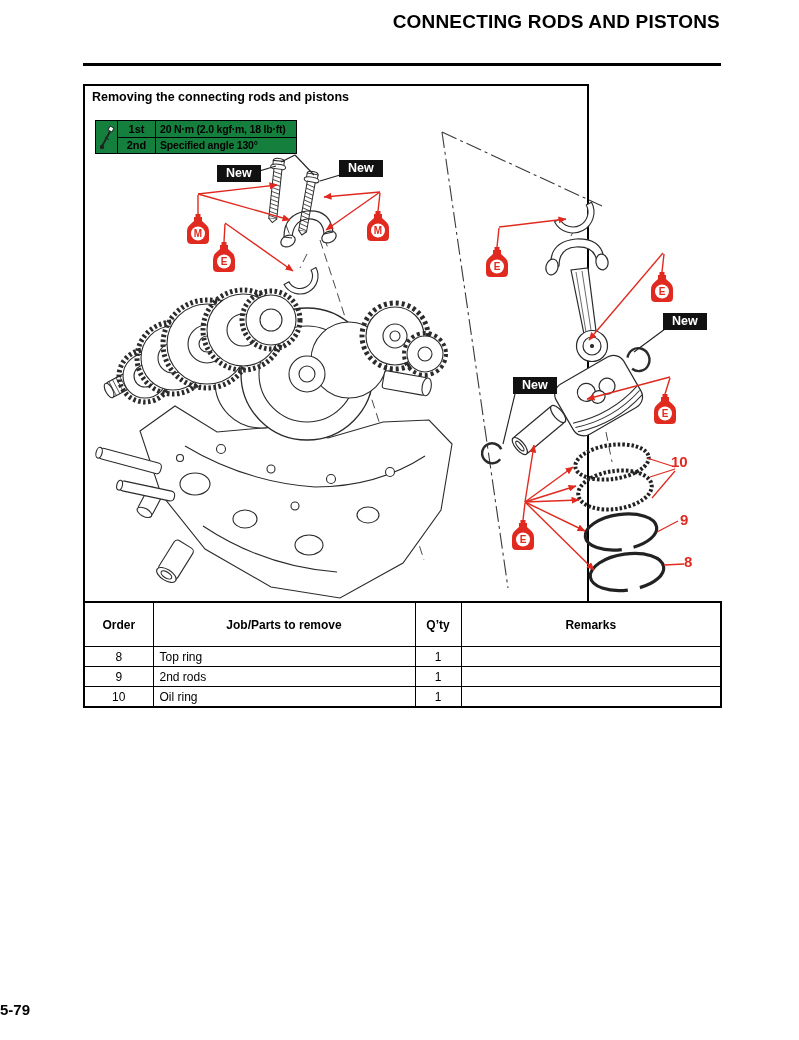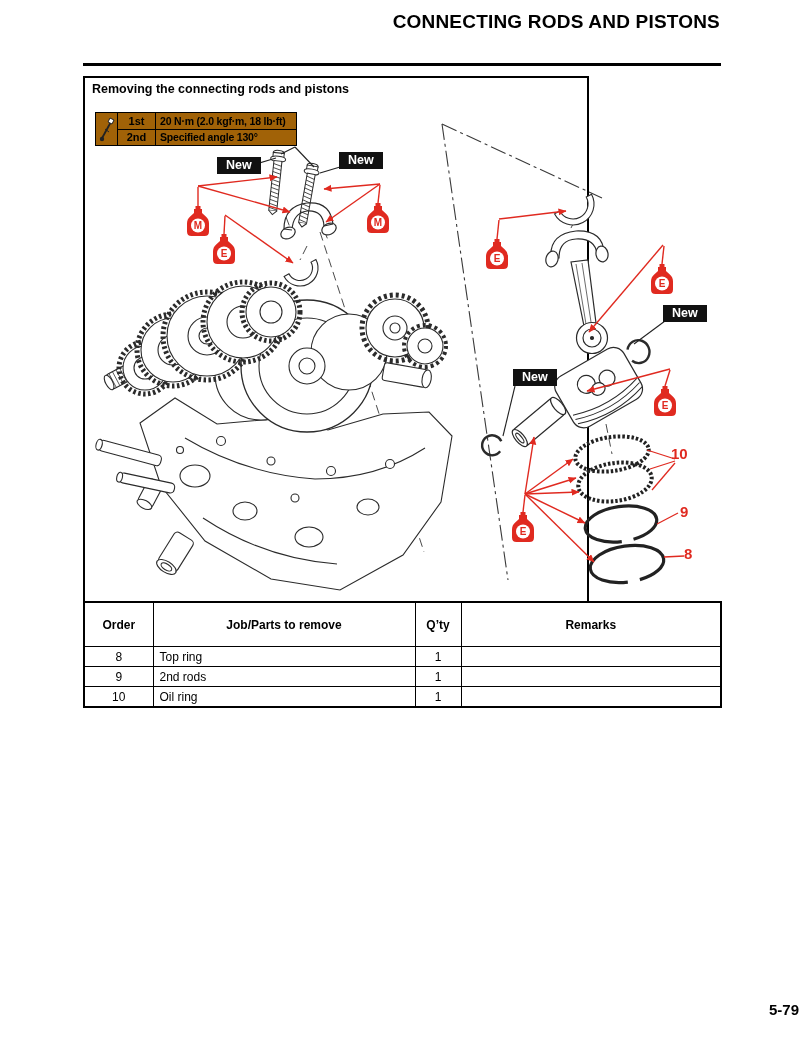--- a/index.html
+++ b/index.html
@@ -1,25 +1,25 @@
 <!DOCTYPE html>
 <html><head>
 <meta charset="utf-8">
 <style>
   html,body{margin:0;padding:0;background:#fff;}
   .page{position:relative;width:799px;height:1040px;background:#fff;
         font-family:"Liberation Sans","DejaVu Sans",sans-serif;color:#000;overflow:hidden;}
   .page-title{position:absolute;top:11px;right:79px;font-size:19px;font-weight:bold;letter-spacing:.2px;}
   .title-rule{position:absolute;left:83px;top:63px;width:638px;height:3px;background:#000;}
-  .figure-panel{position:absolute;left:83px;top:76px;width:506px;height:610px;
+  .figure-panel{position:absolute;left:83px;top:84px;width:506px;height:610px;
                 border:2px solid #000;box-sizing:border-box;}
   .figure-title{position:absolute;left:7px;top:4px;font-size:12.5px;font-weight:bold;}
   .diagram{position:absolute;left:0;top:0;}
   
-  .torque-box{position:absolute;left:10px;top:34px;width:202px;height:34px;background:#a16207;
+  .torque-box{position:absolute;left:10px;top:34px;width:202px;height:34px;background:#15803d;
               border:1.5px solid #000;box-sizing:border-box;display:flex;}
   .tq-icon{width:21px;border-right:1.5px solid #000;display:flex;align-items:center;justify-content:center;}
   .tq-rows{flex:1;display:flex;flex-direction:column;}
   .tq-row{flex:1;display:flex;align-items:center;}
   .tq-row:first-child{border-bottom:1.5px solid #000;}
   .tq-step{width:37px;border-right:1.5px solid #000;text-align:center;font-size:11px;font-weight:bold;align-self:stretch;display:flex;align-items:center;justify-content:center;}
   .tq-val{flex:1;padding-left:4px;font-size:10.5px;font-weight:bold;white-space:nowrap;letter-spacing:-.2px;}
   
   .new-label{position:absolute;background:#111;color:#fff;font-size:12.5px;font-weight:bold;
              padding:1px 9px 2px;line-height:14px;}
@@ -31,21 +31,21 @@
   .bottle .letter{position:absolute;left:0;top:14px;width:22px;text-align:center;
                   font-size:10px;line-height:11px;font-weight:bold;color:#e02a20;}
   
   .parts-table{position:absolute;left:83px;top:601px;width:639px;border-collapse:collapse;
                table-layout:fixed;background:#fff;border:2px solid #000;}
   .parts-table th,.parts-table td{border:1.5px solid #000;font-size:12px;height:19px;
                padding:0 6px;overflow:hidden;white-space:nowrap;}
   .parts-table th{font-weight:bold;text-align:center;padding:12px 2px;}
   .col-order{width:69px;} .col-job{width:262px;} .col-qty{width:46px;}
   .cell-center{text-align:center;}
-  .page-number{position:absolute;left:0;top:1001px;width:799px;text-align:right;
+  .page-number{position:absolute;left:0;top:1001px;width:799px;text-align:left;
                font-size:15px;font-weight:bold;}
 </style>
 </head>
 <body>
 
 <div class="page">
 
   <div class="page-title">CONNECTING RODS AND PISTONS</div>
   <div class="title-rule"></div>
 

